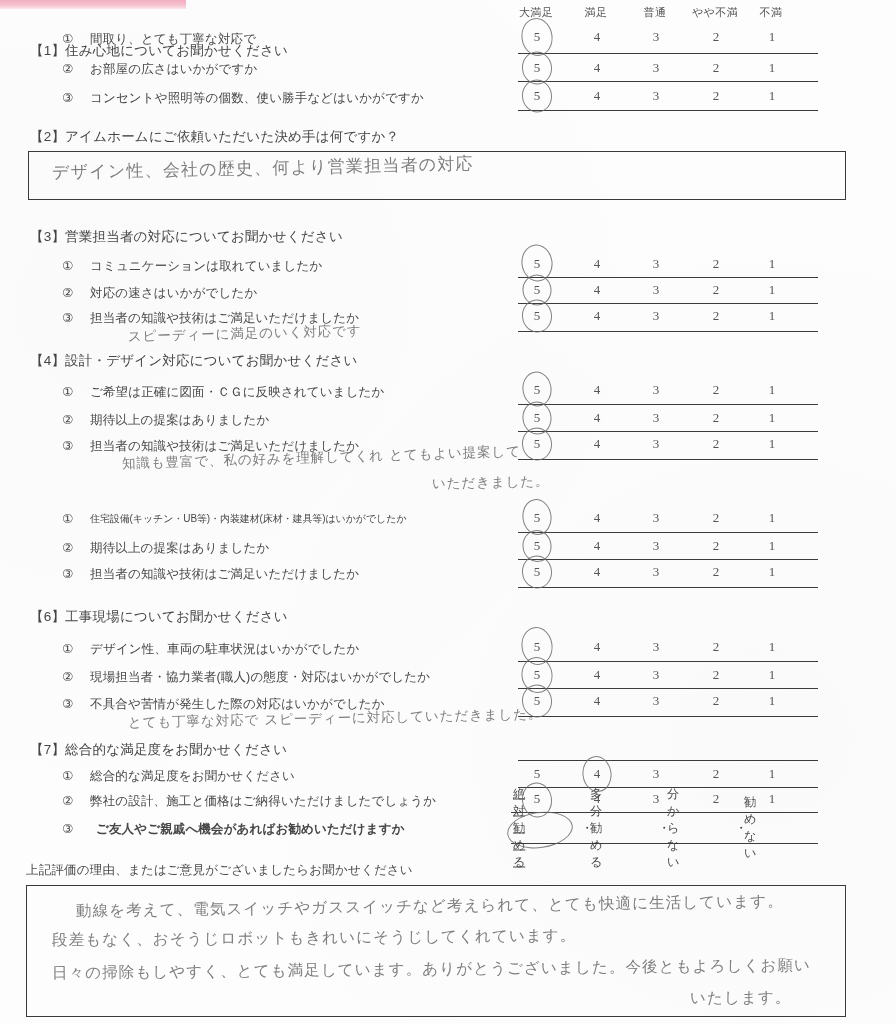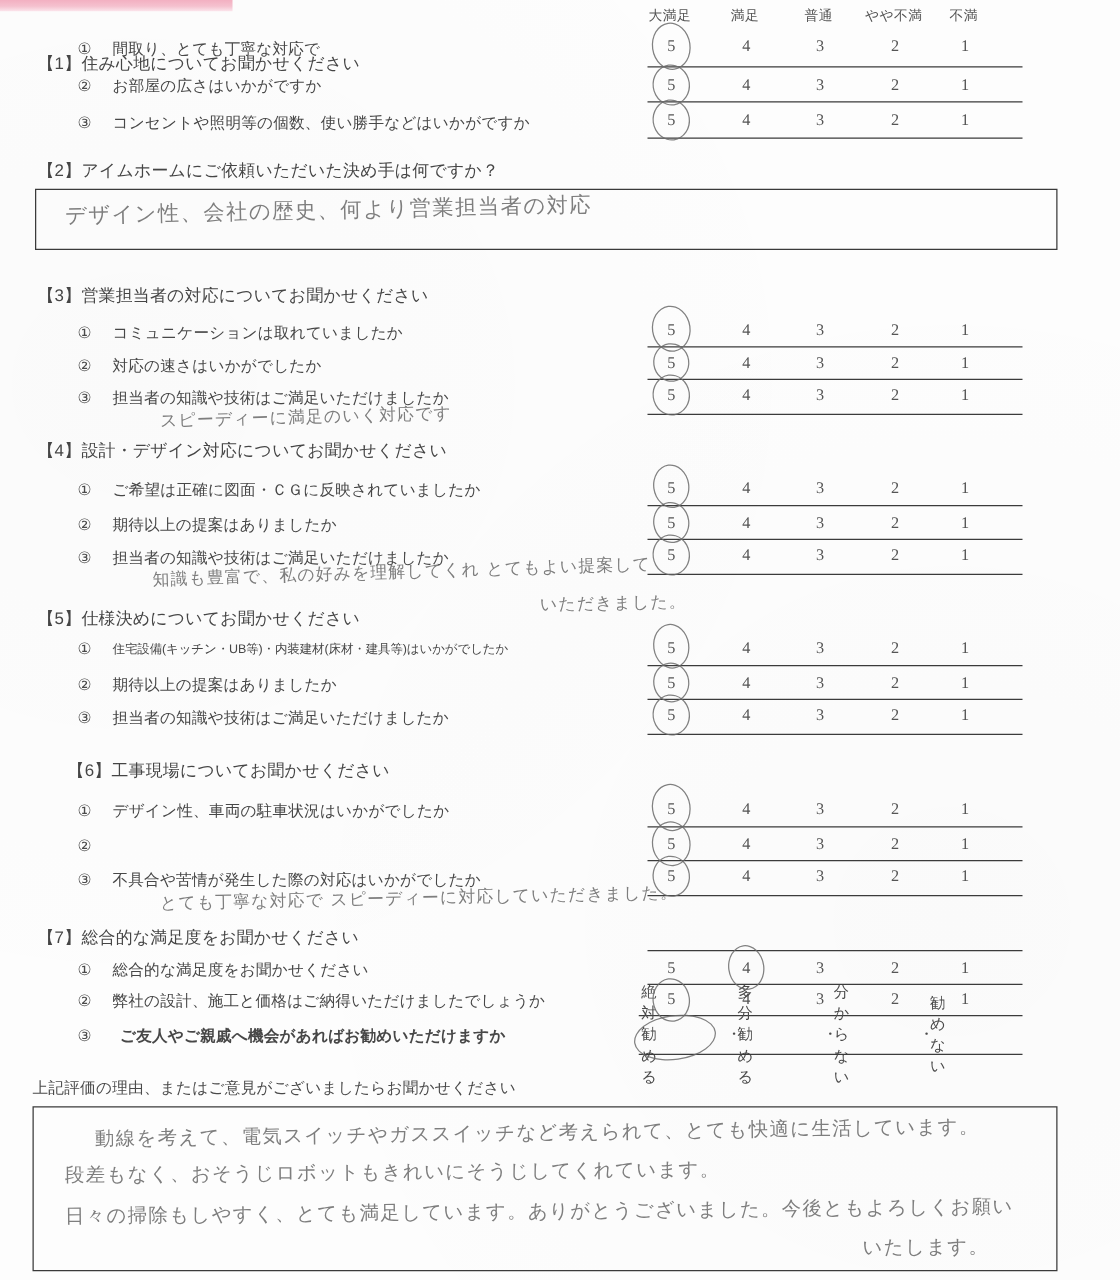--- a/index.html
+++ b/index.html
@@ -273,21 +273,20 @@
     <div class="rt-num" style="left:656px; top:444px;">3</div>
     <div class="rt-num" style="left:716px; top:444px;">2</div>
     <div class="rt-num" style="left:772px; top:444px;">1</div>
     <div class="rt-line" style="left:518px; top:459px; width:300px;"></div>
 
     <div class="circle" style="left:537px; top:389px; width:27px; height:33px;"></div>
     <div class="circle" style="left:537px; top:418px; width:27px; height:31px;"></div>
     <div class="circle" style="left:537px; top:444px; width:28px; height:31px;"></div>
   </div>
 
-  <div class="abs sec-head" style="left:30px; top:486px;">【5】仕様決めについてお聞かせください</div>
 
   <div class="q-num" style="left:62px; top:511px;">①</div>
   <div class="q-text small" style="left:90px; top:512px;">住宅設備(キッチン・UB等)・内装建材(床材・建具等)はいかがでしたか</div>
 
   <div class="q-num" style="left:62px; top:540px;">②</div>
   <div class="q-text" style="left:90px; top:540px;">期待以上の提案はありましたか</div>
 
   <div class="q-num" style="left:62px; top:566px;">③</div>
   <div class="q-text" style="left:90px; top:566px;">担当者の知識や技術はご満足いただけましたか</div>
 
@@ -311,26 +310,27 @@
     <div class="rt-num" style="left:656px; top:572px;">3</div>
     <div class="rt-num" style="left:716px; top:572px;">2</div>
     <div class="rt-num" style="left:772px; top:572px;">1</div>
     <div class="rt-line" style="left:518px; top:587px; width:300px;"></div>
 
     <div class="circle" style="left:537px; top:517px; width:27px; height:34px;"></div>
     <div class="circle" style="left:537px; top:546px; width:27px; height:30px;"></div>
     <div class="circle" style="left:537px; top:572px; width:28px; height:31px;"></div>
   </div>
 
-  <div class="abs sec-head" style="left:30px; top:608px;margin-left:24px;">【6】工事現場についてお聞かせください</div>
+  <div class="abs sec-head" style="left:30px; top:608px;">【6】工事現場についてお聞かせください</div>
 
   <div class="q-num" style="left:62px; top:641px;">①</div>
   <div class="q-text" style="left:90px; top:641px;">デザイン性、車両の駐車状況はいかがでしたか</div>
 
   <div class="q-num" style="left:62px; top:669px;">②</div>
+  <div class="q-text" style="left:90px; top:669px;">現場担当者・協力業者(職人)の態度・対応はいかがでしたか</div>
 
   <div class="q-num" style="left:62px; top:696px;">③</div>
   <div class="q-text" style="left:90px; top:696px;">不具合や苦情が発生した際の対応はいかがでしたか</div>
 
   <div class="hw hw-note" style="left:128px; top:714px; transform:rotate(-1.2deg);">とても丁寧な対応で スピーディーに対応していただきました。</div>
 
   <div class="rt">
     <div class="rt-num" style="left:537px; top:647px;">5</div>
     <div class="rt-num" style="left:597px; top:647px;">4</div>
     <div class="rt-num" style="left:656px; top:647px;">3</div>
@@ -378,21 +378,21 @@
     <div class="rt-num" style="left:772px; top:774px;">1</div>
     <div class="rt-line" style="left:518px; top:787px; width:300px;"></div>
 
     <div class="rt-num" style="left:537px; top:799px;">5</div>
     <div class="rt-num" style="left:597px; top:799px;">4</div>
     <div class="rt-num" style="left:656px; top:799px;">3</div>
     <div class="rt-num" style="left:716px; top:799px;">2</div>
     <div class="rt-num" style="left:772px; top:799px;">1</div>
     <div class="rt-line" style="left:511px; top:812px; width:307px;"></div>
 
-    <div class="rec-text" style="left:513px; top:828px;">絶対勧める</div>
+    <div class="rec-text" style="left:513px; top:828px;text-decoration:underline;">絶対勧める</div>
     <div class="rec-text" style="left:581px; top:828px;">・</div>
     <div class="rec-text" style="left:590px; top:828px;">多分勧める</div>
     <div class="rec-text" style="left:658px; top:828px;">・</div>
     <div class="rec-text" style="left:667px; top:828px;">分からない</div>
     <div class="rec-text" style="left:735px; top:828px;">・</div>
     <div class="rec-text" style="left:744px; top:828px;">勧めない</div>
 
     <div class="rt-line" style="left:511px; top:843px; width:307px;"></div>
 
     <div class="circle" style="left:597px; top:774px; width:27px; height:34px;"></div>

